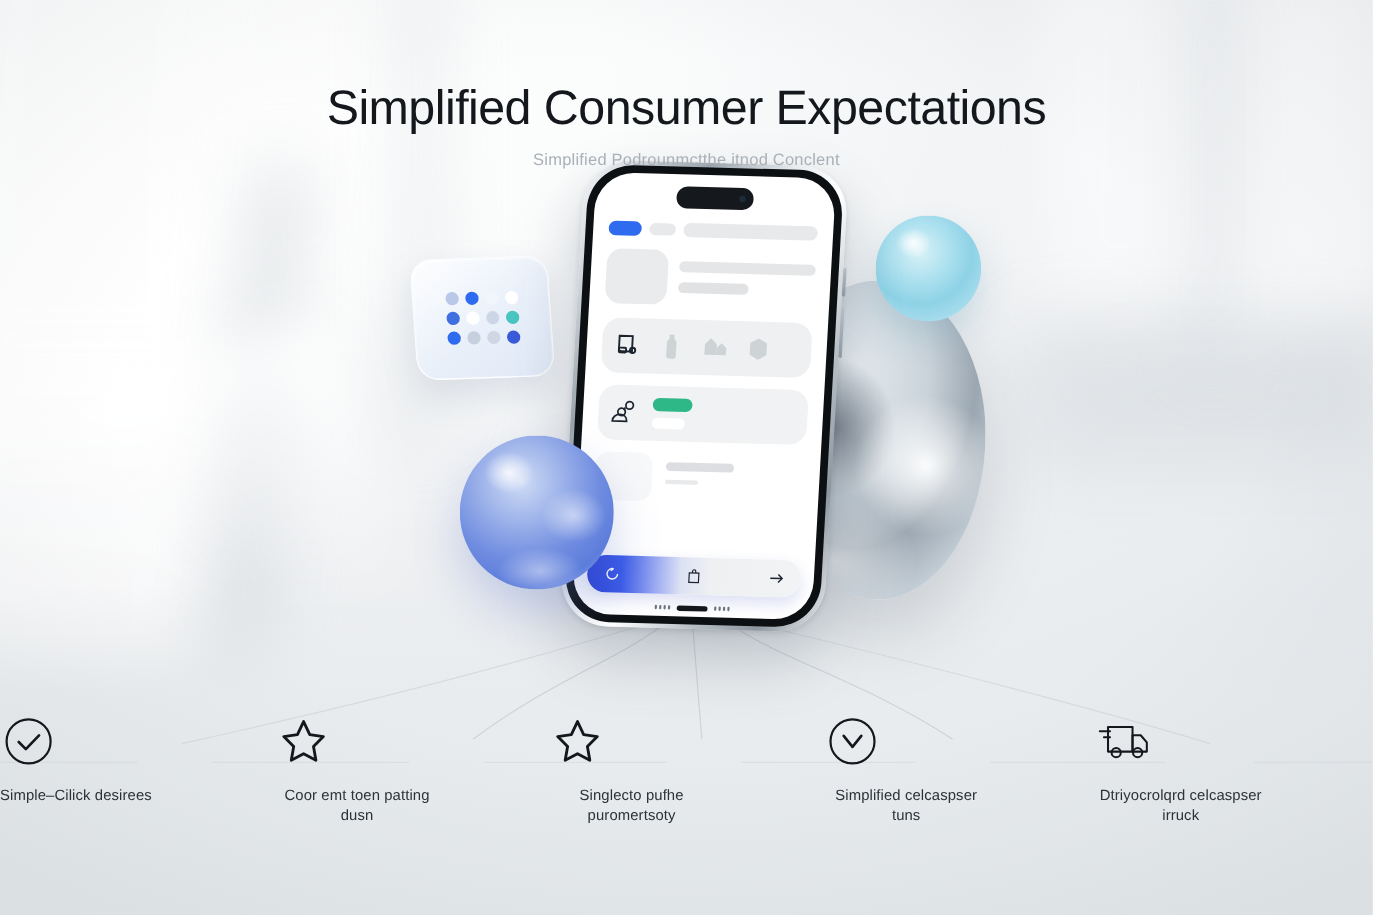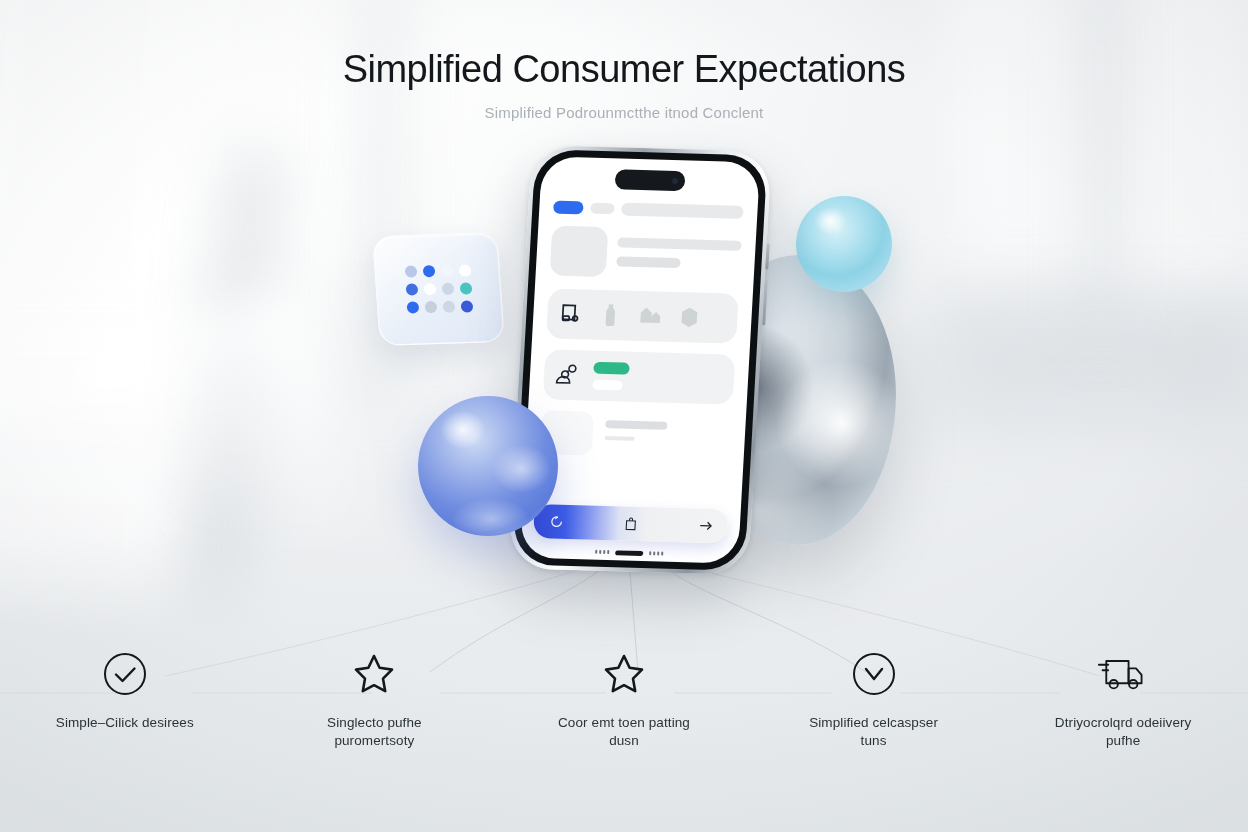--- a/index.html
+++ b/index.html
@@ -70,25 +70,26 @@
   }
 
   
   .header {
     position: absolute;
     top: 48px; left: 0; right: 0;
     text-align: center;
     z-index: 30;
   }
   .title {
-    font-size: 38px;
+    font-size: 44px;
     font-weight: 400;
     letter-spacing: -0.5px;
     color: #14181c;
     line-height: 1.15;
+    margin-top: 26px;
   }
   .subtitle {
     margin-top: 12px;
     font-size: 15px;
     font-weight: 400;
     color: #a9b0b7;
     letter-spacing: .2px;
   }
 
   
@@ -289,21 +290,21 @@
 
   
   .features {
     position: absolute;
     left: 0; right: 0; top: 648px;
     display: flex;
     z-index: 26;
   }
   .feature {
     flex: 1;
-    display: flex; flex-direction: column; align-items: center;
+    display: flex; flex-direction: column; align-items: flex-start;
   }
   .feat-icon { width: 52px; height: 52px; display: flex; align-items: center; justify-content: center; }
   .feat-label {
     margin-top: 14px;
     font-size: 13.5px;
     line-height: 1.35;
     color: #2b3238;
     text-align: center;
     max-width: 150px;
     letter-spacing: .1px;
@@ -485,30 +486,30 @@
       </div>
       <div class="feat-label">Simple–Cilick desirees</div>
     </div>
 
     <div class="feature">
       <div class="feat-icon">
         <svg viewBox="0 0 48 48" width="48" height="48" fill="none" stroke="#14181c" stroke-width="2.6" stroke-linejoin="round">
           <path d="M24 6l5.6 11.8 12.4 1.8-9 9 2.2 12.6L24 35.2 12.8 41.2 15 28.6l-9-9 12.4-1.8z"></path>
         </svg>
       </div>
-      <div class="feat-label">Singlecto pufhe puromertsoty</div>
+      <div class="feat-label">Coor emt toen patting dusn</div>
     </div>
 
     <div class="feature">
       <div class="feat-icon">
         <svg viewBox="0 0 48 48" width="48" height="48" fill="none" stroke="#14181c" stroke-width="2.6" stroke-linejoin="round">
           <path d="M24 6l5.6 11.8 12.4 1.8-9 9 2.2 12.6L24 35.2 12.8 41.2 15 28.6l-9-9 12.4-1.8z"></path>
         </svg>
       </div>
-      <div class="feat-label">Coor emt toen patting dusn</div>
+      <div class="feat-label">Singlecto pufhe puromertsoty</div>
     </div>
 
     <div class="feature">
       <div class="feat-icon">
         <svg viewBox="0 0 48 48" width="48" height="48" fill="none" stroke="#14181c" stroke-width="2">
           <circle cx="24" cy="24" r="20"></circle>
           <path d="M16 19l8 10 8-10" stroke-width="2.4" stroke-linecap="round" stroke-linejoin="round"></path>
         </svg>
       </div>
       <div class="feat-label">Simplified celcaspser tuns</div>
@@ -517,17 +518,17 @@
     <div class="feature">
       <div class="feat-icon">
         <svg viewBox="0 0 56 44" width="58" height="46" fill="none" stroke="#14181c" stroke-width="2" stroke-linecap="round" stroke-linejoin="round">
           <path d="M10 8h24v24H10z"></path>
           <path d="M34 16h8l6 7v9h-14z"></path>
           <circle cx="18" cy="33" r="4.5"></circle>
           <circle cx="39" cy="33" r="4.5"></circle>
           <path d="M2 12h10M6 18h6"></path>
         </svg>
       </div>
-      <div class="feat-label">Dtriyocrolqrd odeiivery pufhe</div>
+      <div class="feat-label">Dtriyocrolqrd celcaspser irruck</div>
     </div>
 
   </div>
 </div>
 
 </body></html>

